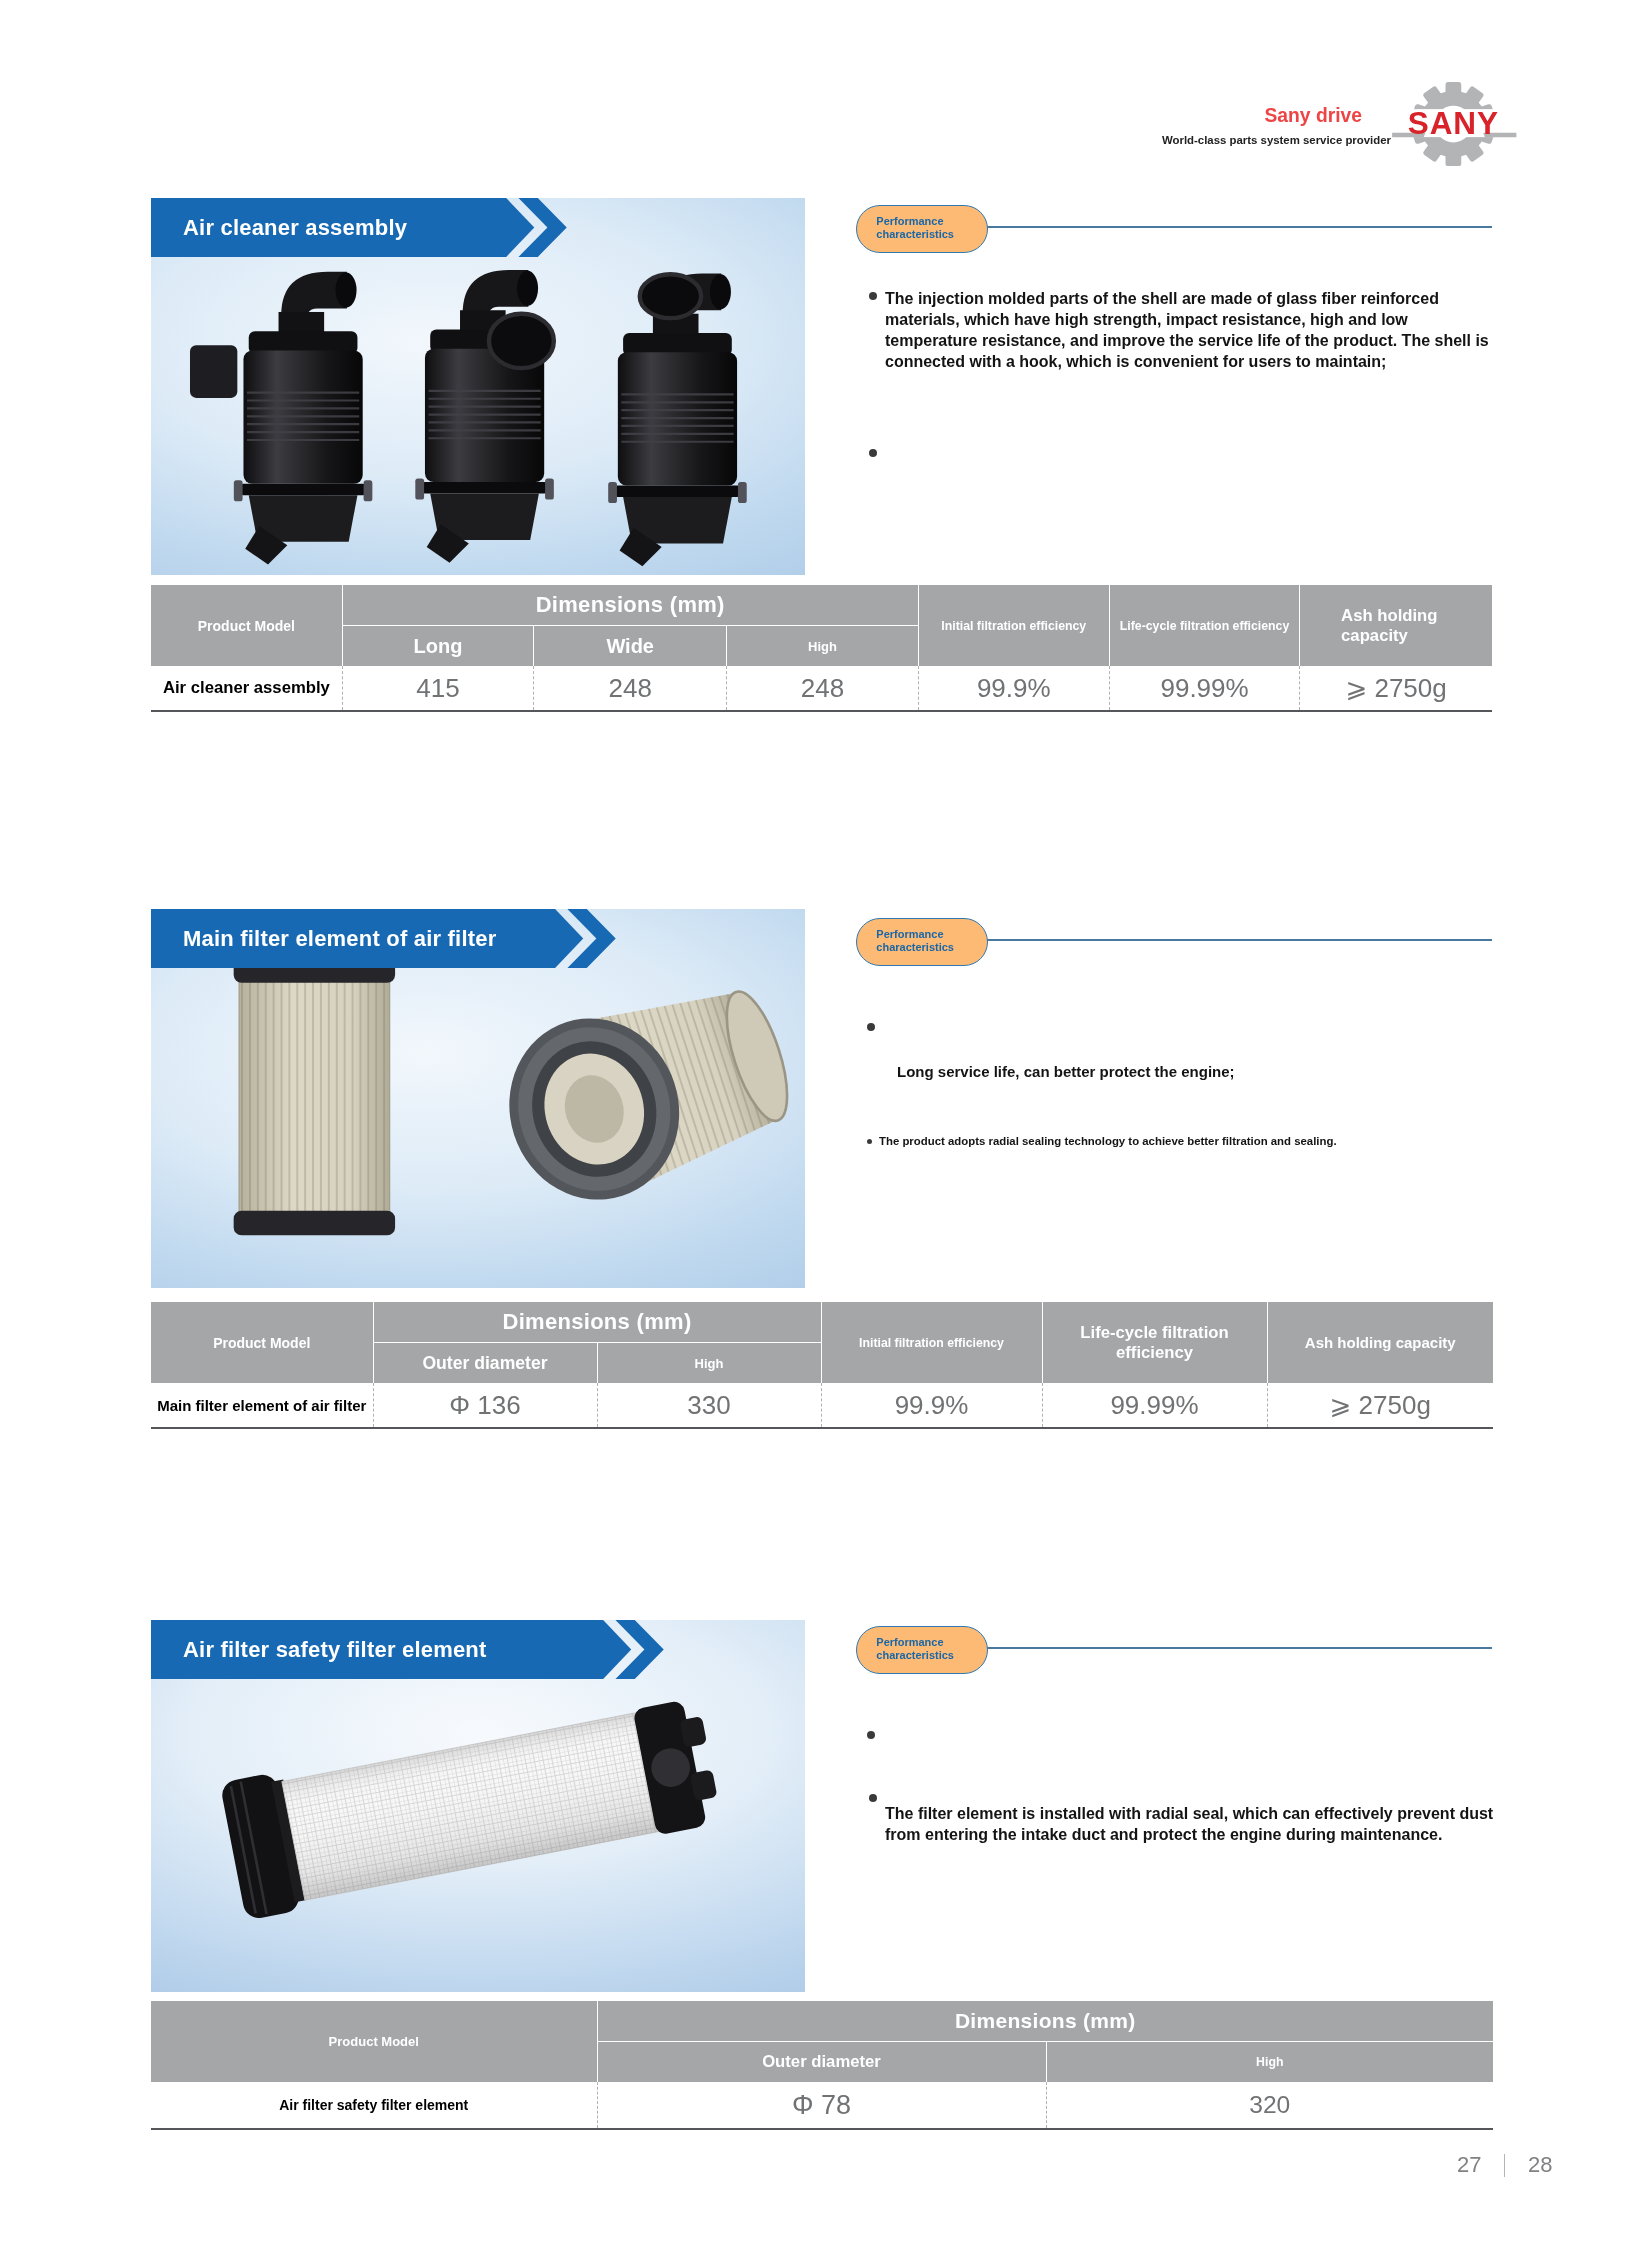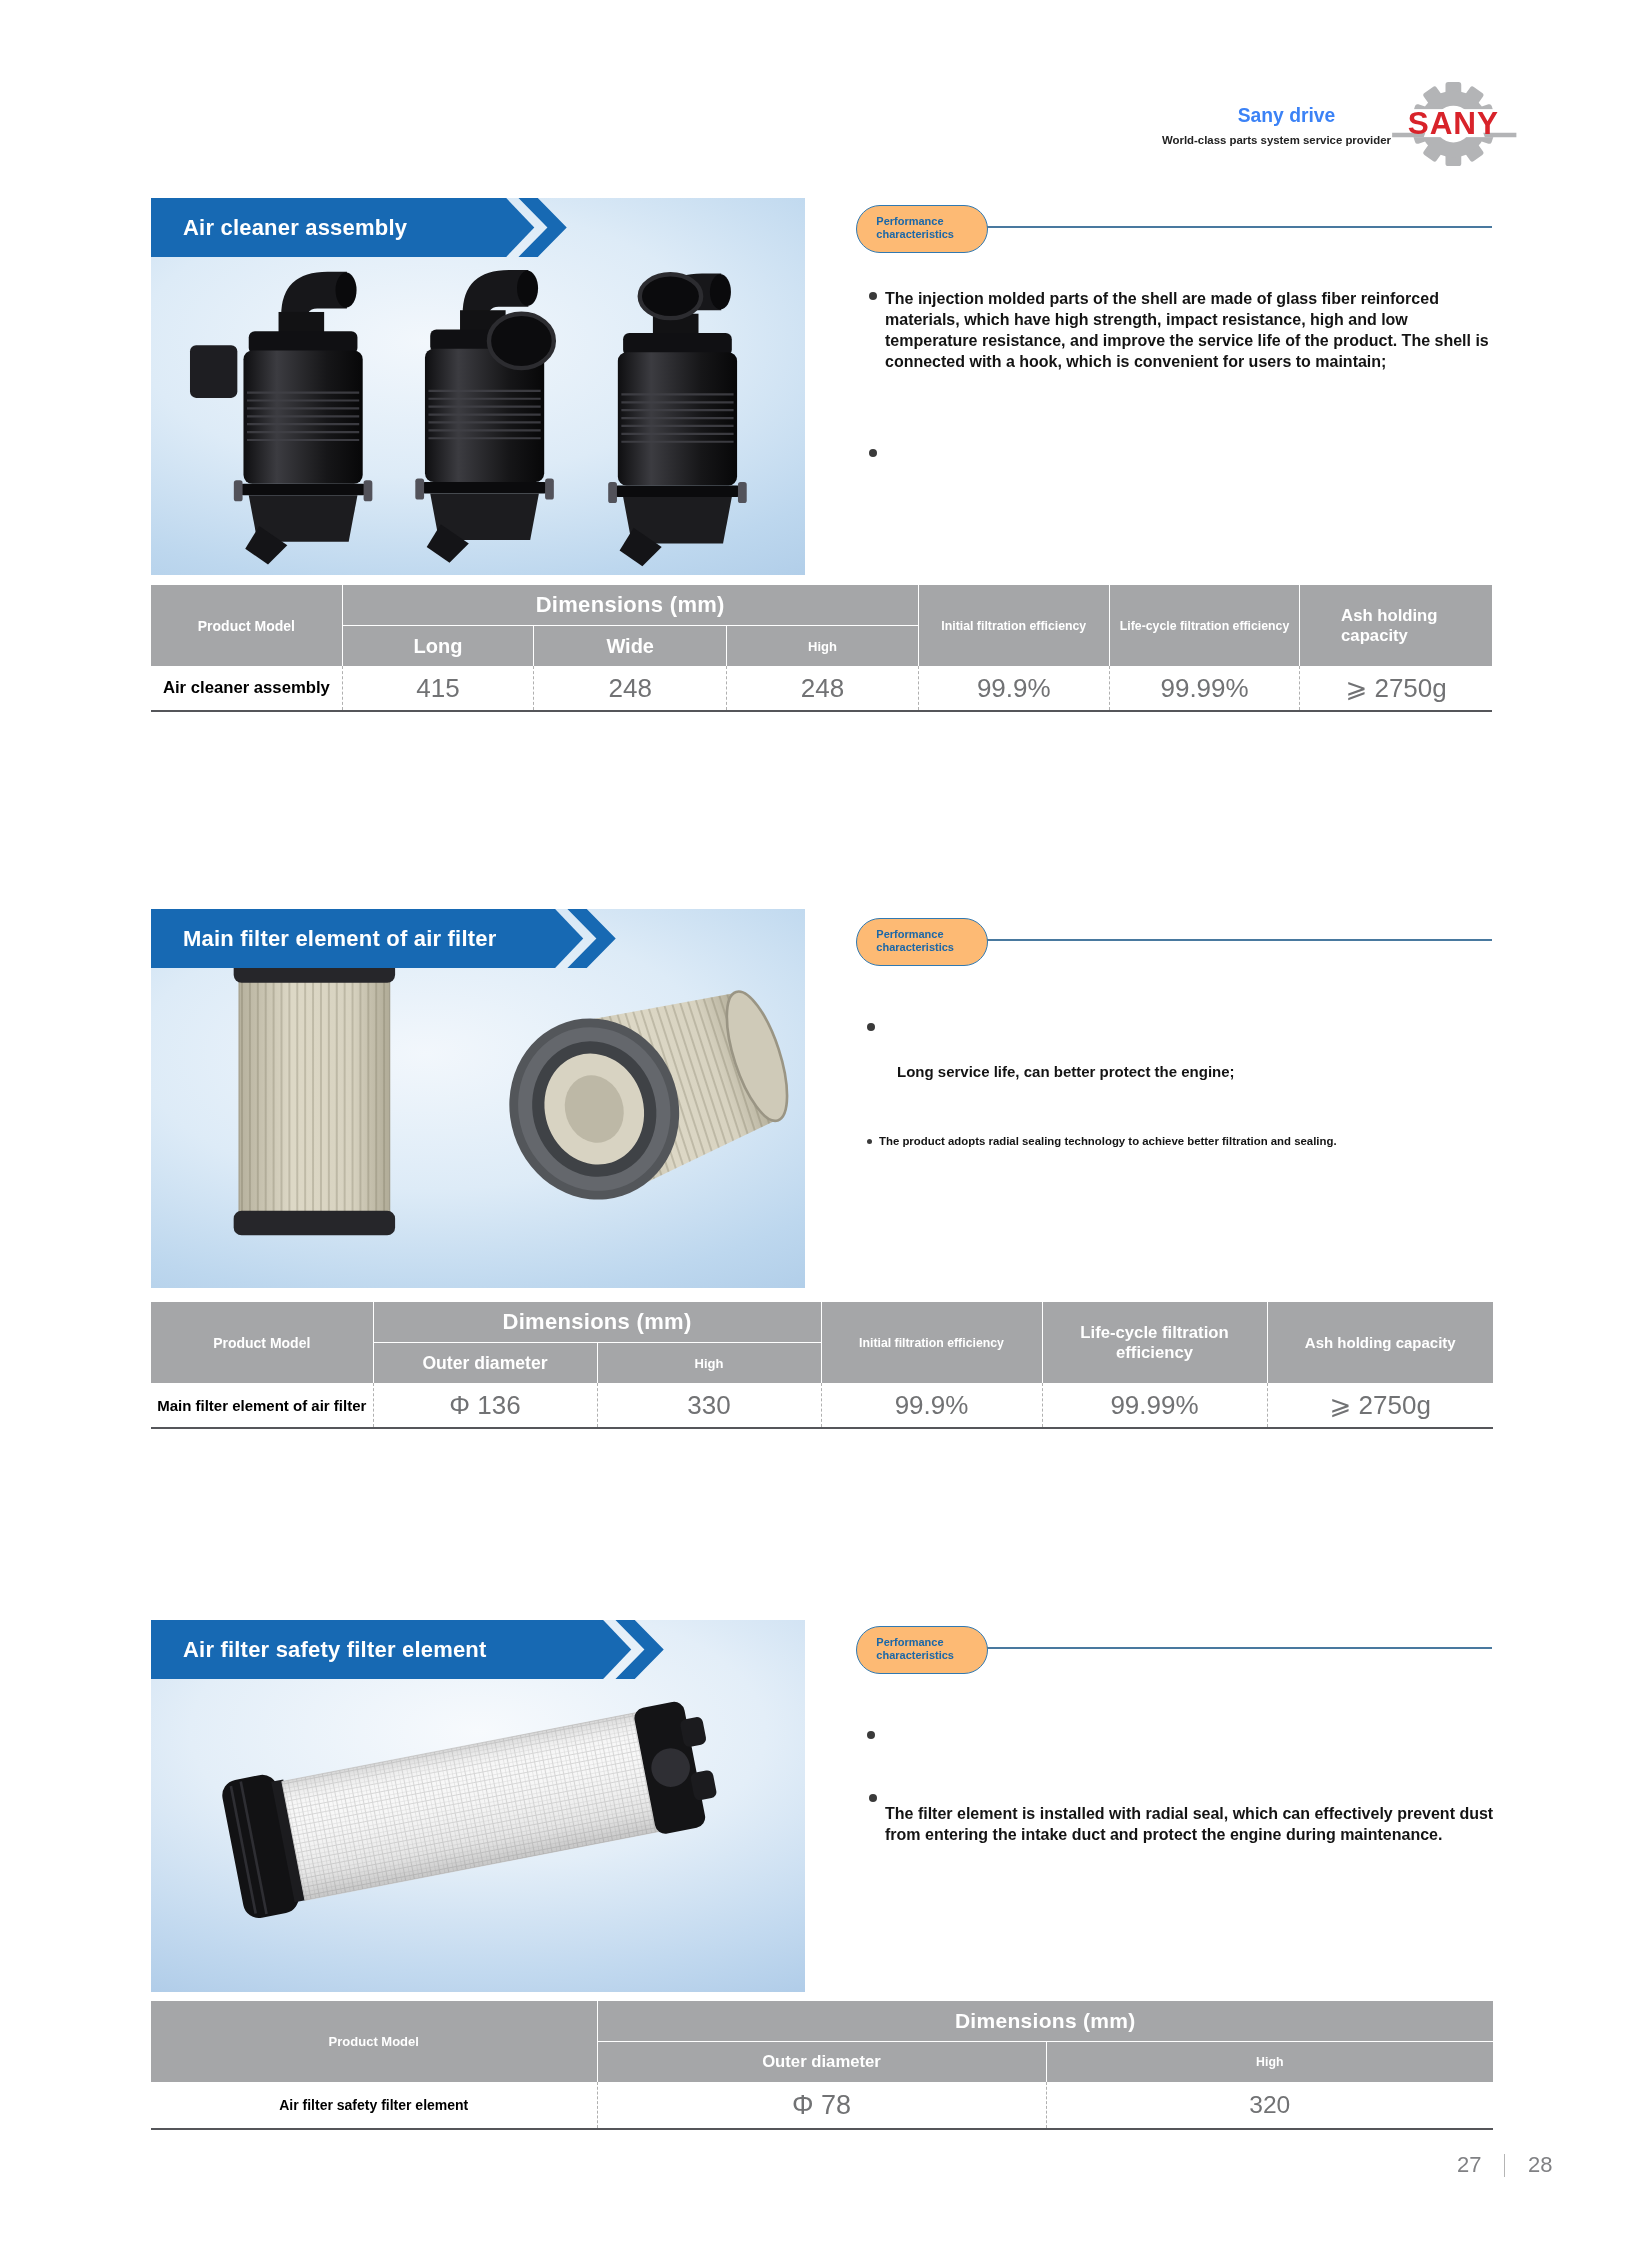--- a/index.html
+++ b/index.html
@@ -1,21 +1,21 @@
 <!DOCTYPE html>
 <html style="font-size:14px"><head>
 <meta charset="utf-8">
 <style>
   html,body{margin:0;padding:0;background:#ffffff;}
   .page{position:relative;width:1650px;height:2247px;background:#fff;overflow:hidden;
         font-family:"Liberation Sans","DejaVu Sans",sans-serif;color:#1a1a1a;}
 
   
-  .brand-name{position:absolute;left:1211px;top:105px;width:151px;text-align:center;
-              font-size:19.3px;font-weight:bold;color:#3b82f6;}
+  .brand-name{position:absolute;left:1211px;top:105px;width:151px;text-align:right;
+              font-size:19.3px;font-weight:bold;color:#ef4444;}
   .brand-tagline{position:absolute;left:1160px;top:134px;width:231px;text-align:right;
               font-size:11.4px;font-weight:bold;color:#222;}
   .logo{position:absolute;left:1390px;top:82px;width:132px;height:84px;}
 
   
   .banner{position:absolute;height:59px;}
   .banner svg{position:absolute;left:0;top:0;}
   .banner-title{position:absolute;left:32px;top:50%;transform:translateY(-50%);
                 color:#fff;font-weight:bold;font-size:22px;white-space:nowrap;letter-spacing:0.2px;}
 

